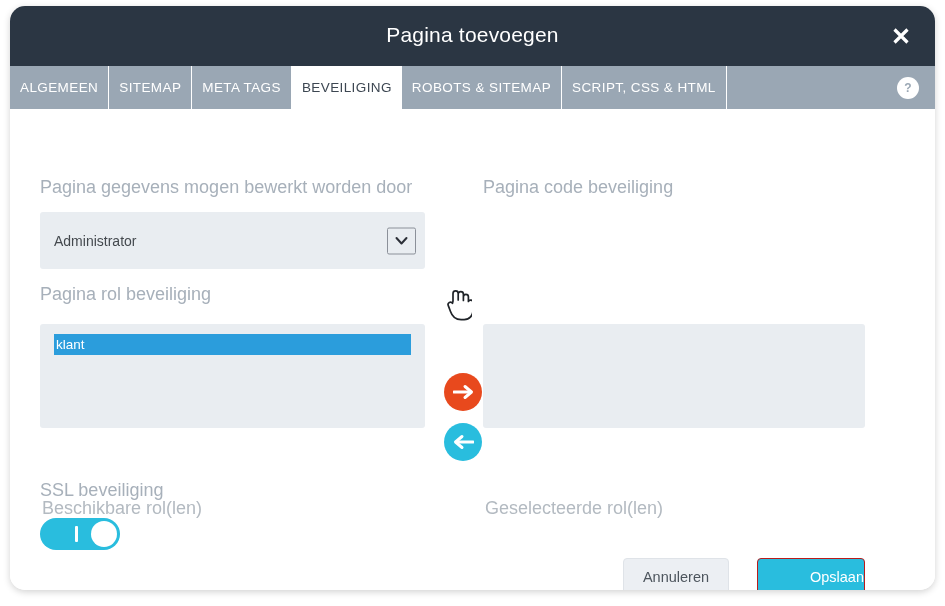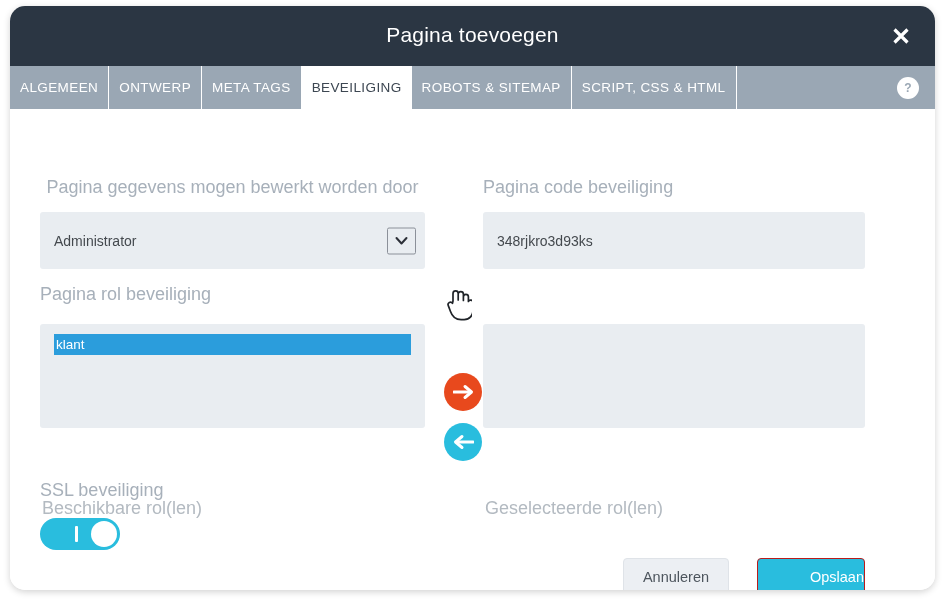--- a/index.html
+++ b/index.html
@@ -261,21 +261,21 @@
         <path d="M3.5 3.5 L16.5 16.5 M16.5 3.5 L3.5 16.5" stroke="#ffffff" stroke-width="3.2" stroke-linecap="butt"></path>
       </svg>
     </div>
   </div>
 
   <div class="tabbar">
     <div class="tab">
       <span>ALGEMEEN</span>
     </div>
     <div class="tab">
-      <span>ONTWERP</span>
+      <span>SITEMAP</span>
     </div>
     <div class="tab">
       <span>META TAGS</span>
     </div>
     <div class="tab active">
       <span>BEVEILIGING</span>
     </div>
     <div class="tab">
       <span>ROBOTS &amp; SITEMAP</span>
     </div>
@@ -284,37 +284,34 @@
     </div>
     <div class="tab tab-filler">
       <div class="help-icon">
         <span>?</span>
       </div>
     </div>
   </div>
 
   <div class="modal-body">
 
-    <div style="position:absolute; left:30px; top:68px; width:385px;text-align:center;">
+    <div style="position:absolute; left:30px; top:68px; width:385px;">
       <div class="field-label">Pagina gegevens mogen bewerkt worden door</div>
       <div class="txt-box select-box" style="margin-top:14px;">
         <span>Administrator</span>
         <span class="select-arrow">
           <svg width="13" height="9" viewBox="0 0 13 9">
             <path d="M1.5 1.5 L6.5 7 L11.5 1.5" stroke="#2c3038" stroke-width="2" fill="none" stroke-linecap="round" stroke-linejoin="round"></path>
           </svg>
         </span>
       </div>
     </div>
 
     <div style="position:absolute; left:473px; top:68px; width:382px;">
       <div class="field-label">Pagina code beveiliging</div>
-      <div class="txt-box" style="margin-top:14px;">
-        <span>348rjkro3d93ks</span>
-      </div>
     </div>
 
     <div style="position:absolute; left:30px; top:175px;">
       <div class="field-label">Pagina rol beveiliging</div>
     </div>
 
     <div class="listbox" style="position:absolute; left:30px; top:215px; width:385px;">
       <div class="list-item selected">klant</div>
     </div>
     <div class="small-label" style="position:absolute; left:32px; top:373px;">Beschikbare rol(len)</div>

